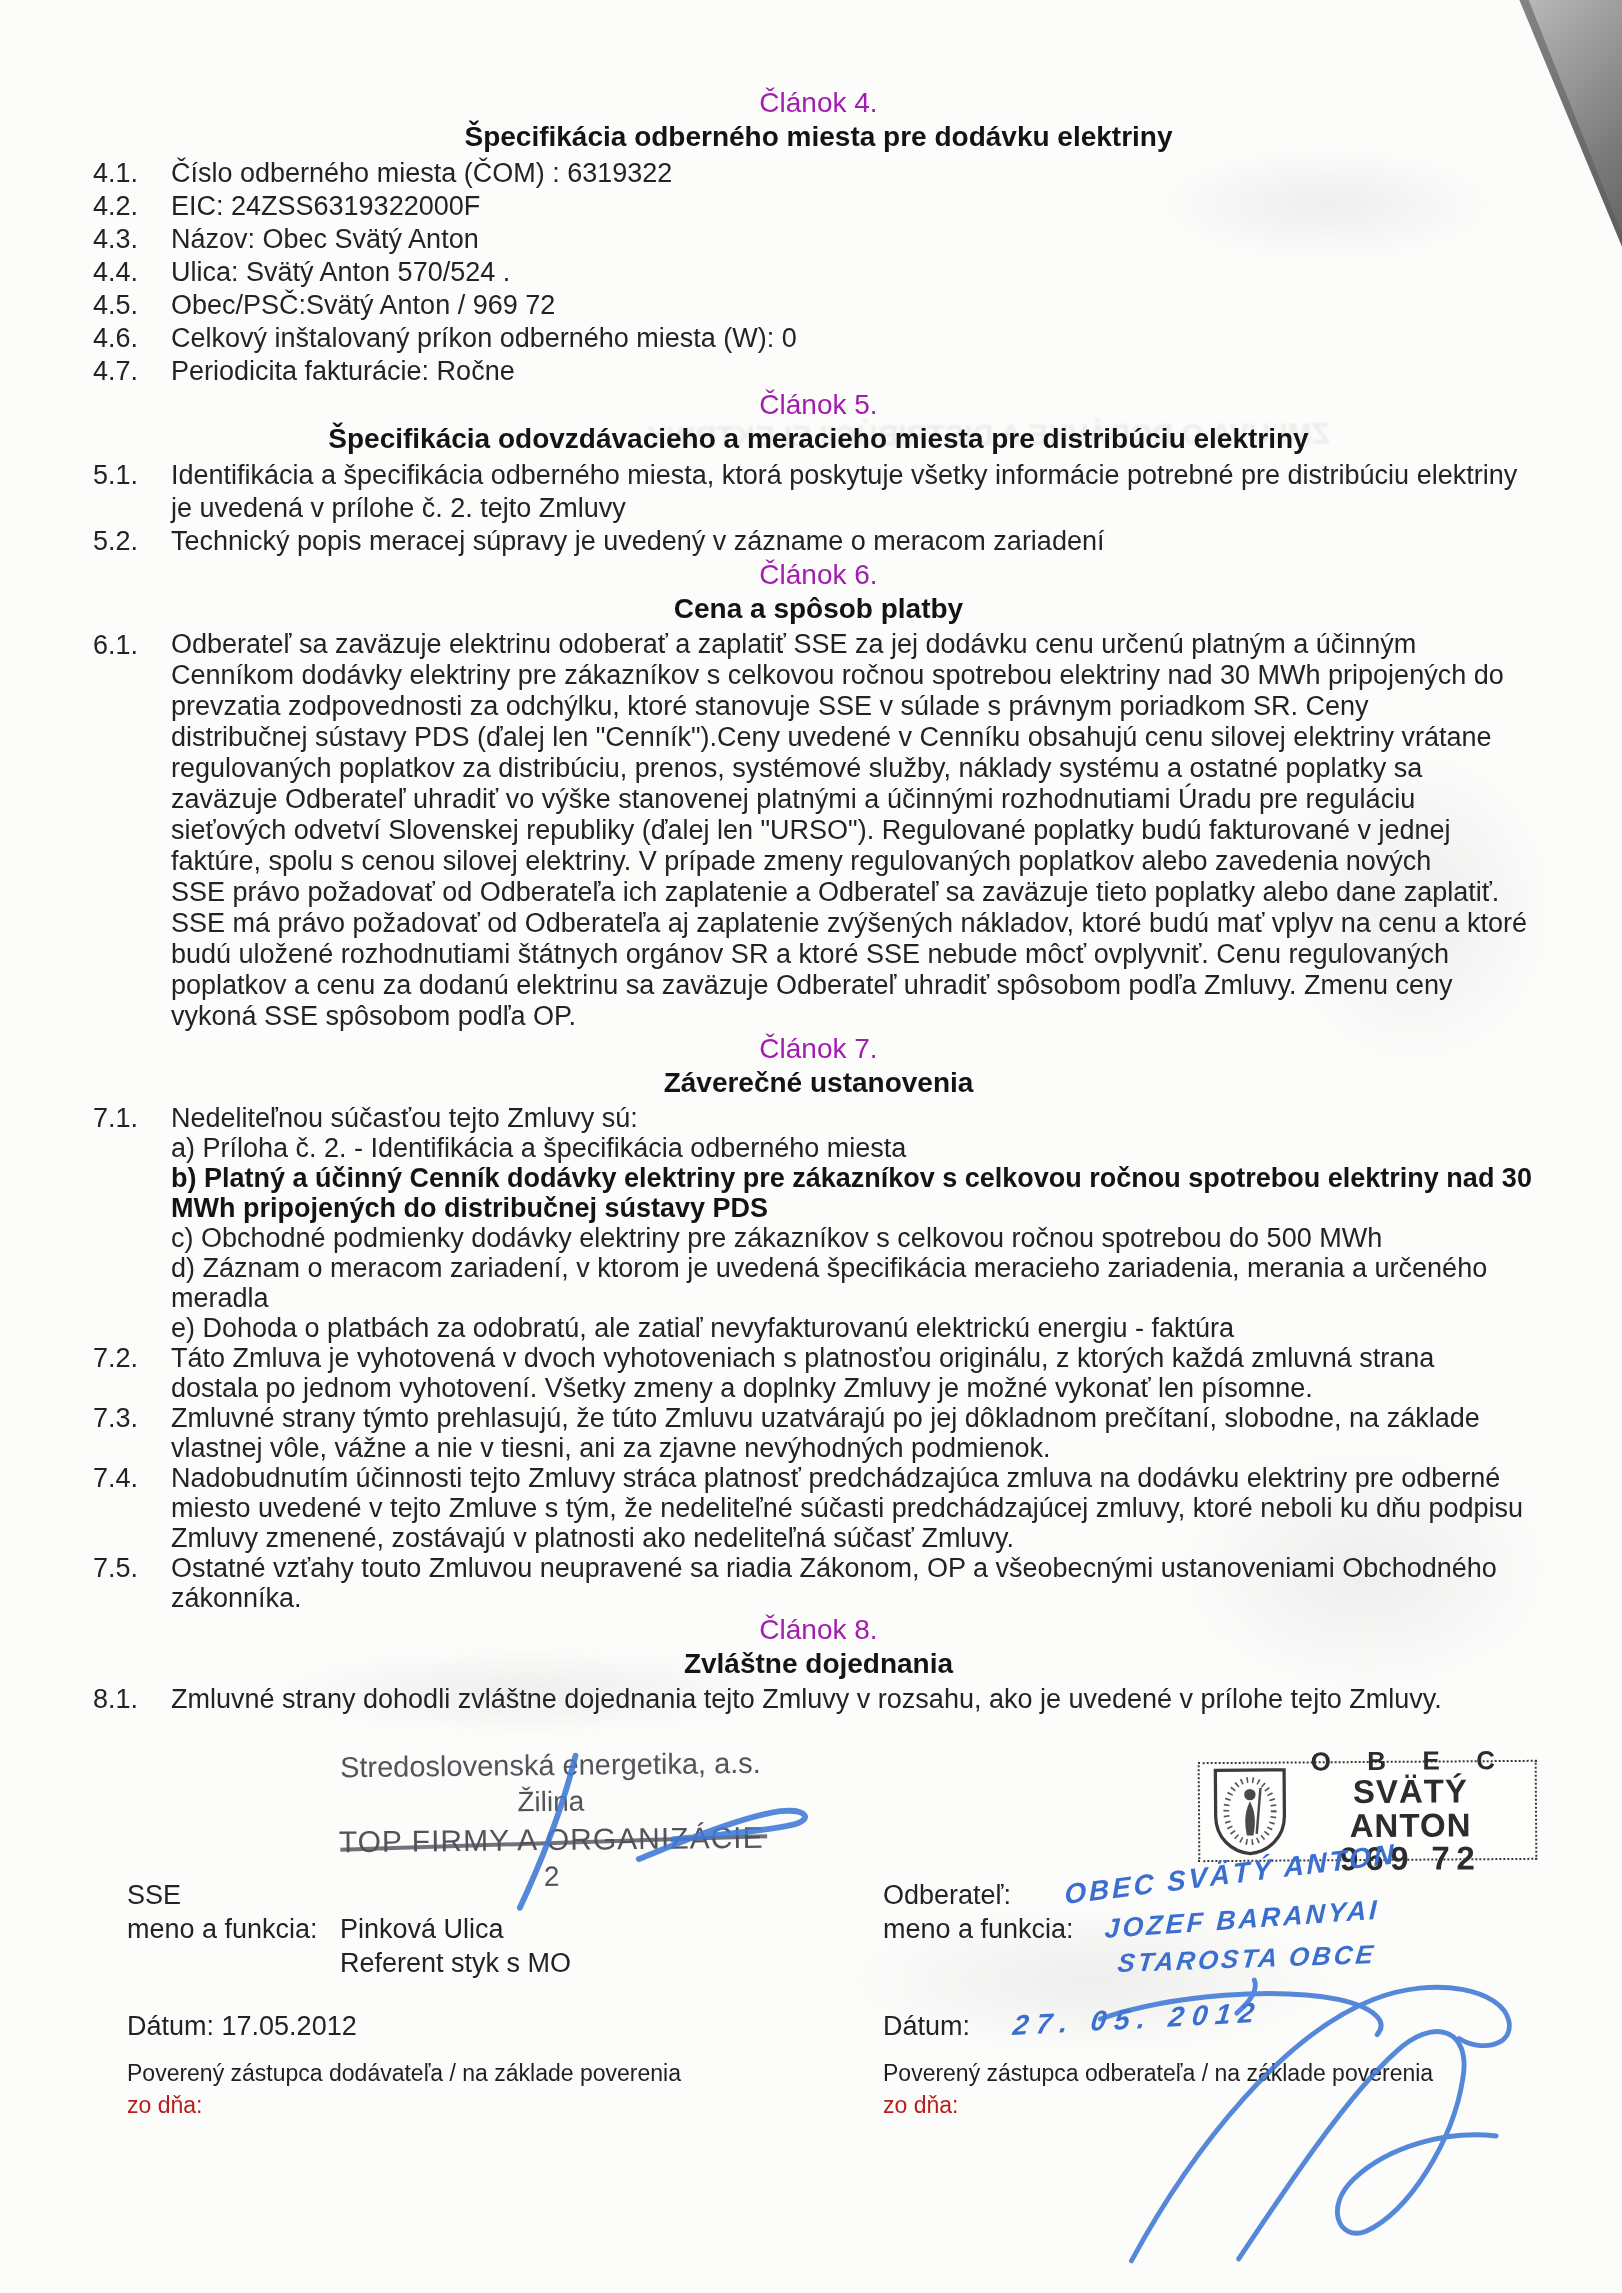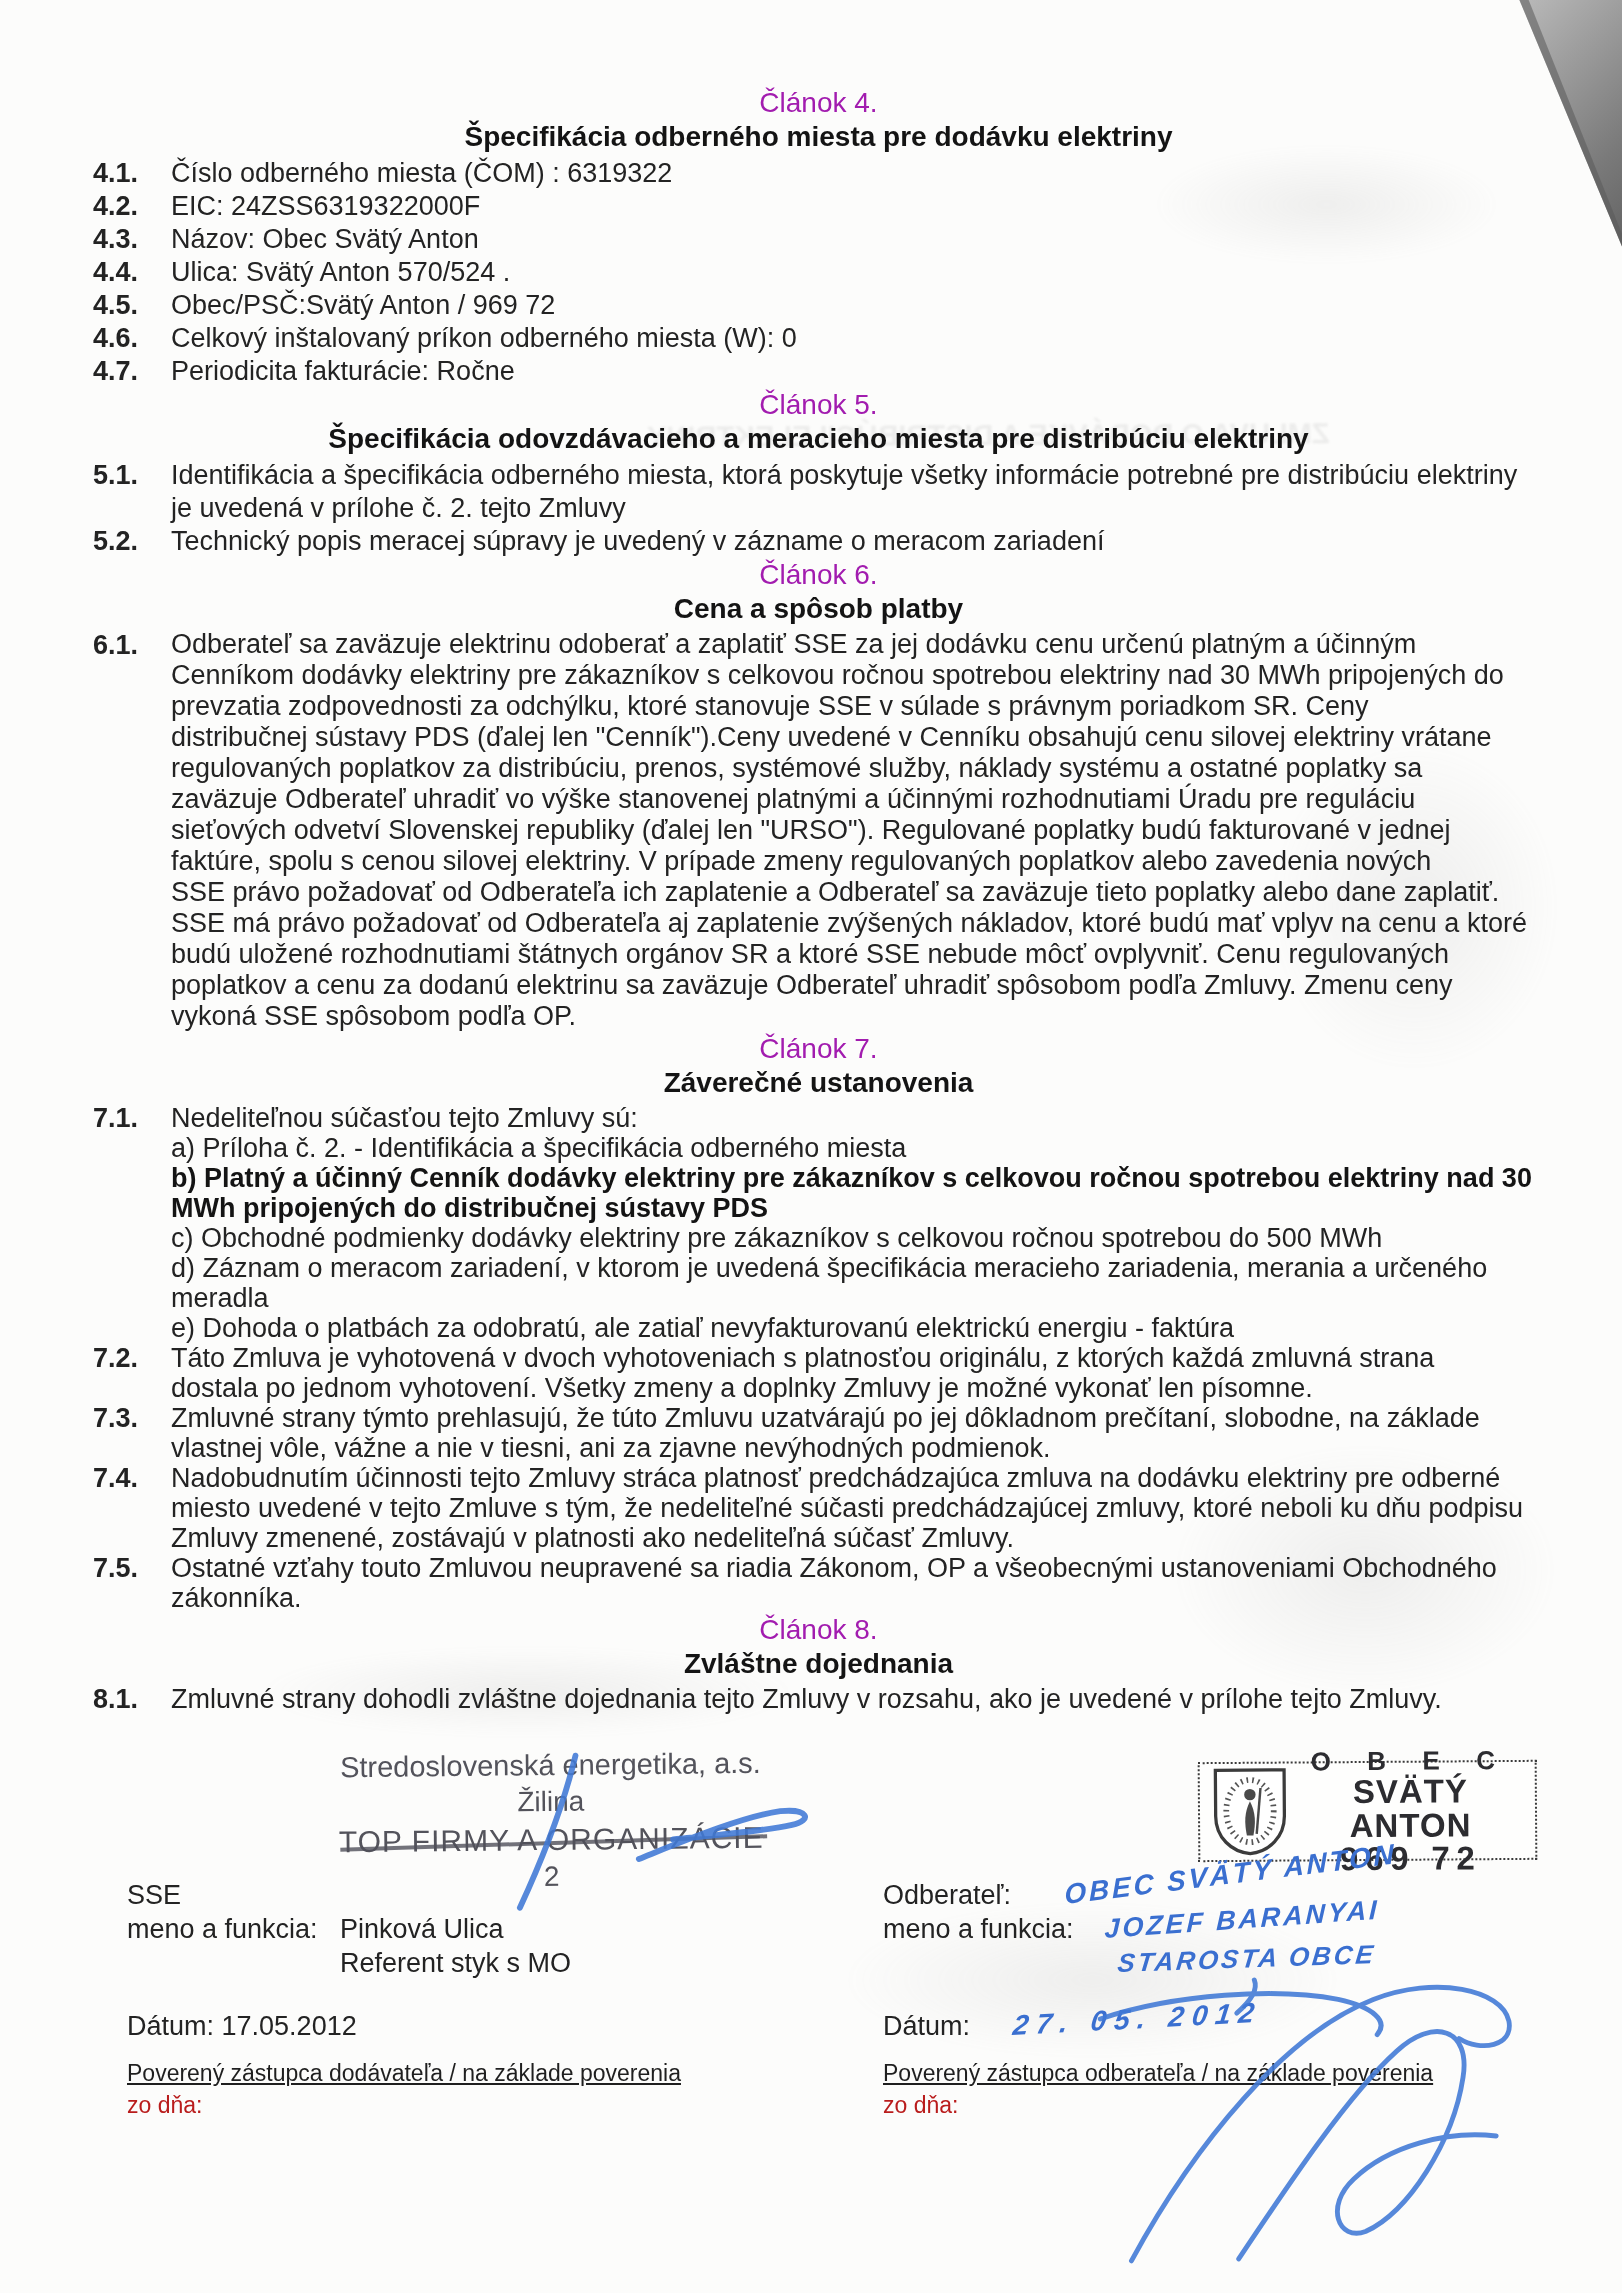--- a/index.html
+++ b/index.html
@@ -14,42 +14,42 @@
   
   .bleed{position:absolute;color:#9a9a9a;opacity:.16;transform:scaleX(-1) rotate(.3deg);
     filter:blur(1.2px);font-weight:bold;font-size:29px;white-space:nowrap;}
   .smudge{position:absolute;border-radius:50%;filter:blur(5.9px);opacity:.14;
     background:radial-gradient(ellipse at center,#9b9b9b 0%,rgba(160,160,160,0) 70%);}
   
   .content{position:absolute;left:93px;top:86px;width:1451px;}
   .art-title{text-align:center;font-size:28px;line-height:34px;color:#a21caf;}
   .art-sub{text-align:center;font-size:28px;line-height:34px;font-weight:bold;color:#141414;margin-bottom:2.9px;}
   .item{position:relative;padding-left:78px;font-size:27px;line-height:33px;}
-  .item .num{position:absolute;left:0;top:0;font-weight:bold;}
+  .item .num{position:absolute;left:0;top:0;}
   .tight .item{line-height:30px;}
   .par .pline{font-size:27px;line-height:31px;}
   .bold{font-weight:bold;color:#141414;}
   .gap{display:inline-block;width:41px;}
   
   .sig-area{position:absolute;left:0;top:1753px;width:1623px;height:540px;font-size:27px;}
   .sse-stamp{position:absolute;left:322px;top:-5.9px;width:458px;text-align:center;
     color:#45454e;transform:rotate(-.6deg);opacity:.92;}
   .sse-stamp .s1{font-size:29px;line-height:37px;}
   .sse-stamp .s2{font-size:28px;line-height:36px;}
   .sse-stamp .s3{position:relative;font-size:30px;line-height:39px;letter-spacing:1px;}
   .sse-stamp .s4{font-size:28px;line-height:35px;}
   .stamp-strike{position:absolute;left:17.6px;right:13.7px;top:20.5px;height:3.9px;background:#41414c;
     opacity:.8;transform:rotate(-1.2deg);}
   .sig-col{position:absolute;top:125px;width:741px;}
   .sig-left{left:127px;}
   .sig-right{left:883px;width:740px;}
   .sig-row{line-height:34px;min-height:34px;position:relative;}
   .lbl-w{display:inline-block;width:213px;}
   .date-row{margin-top:29px;}
-  .sig-small{font-size:23px;line-height:32px;margin-top:13.7px;color:#1f1f1f;text-decoration:underline;}
+  .sig-small{font-size:23px;line-height:32px;margin-top:13.7px;color:#1f1f1f;}
   .sig-small2{font-size:23px;line-height:32px;color:#b91c1c;}
   .hand{font-style:italic;font-weight:bold;color:#3a6fd0;letter-spacing:2.9px;
     display:inline-block;transform:rotate(-4deg) skewX(-6deg);transform-origin:left bottom;
     font-size:26px;white-space:nowrap;}
   .hand.party{transform:rotate(-7deg) skewX(-6deg);margin-left:54px;font-size:28px;}
   .hand.name{margin-left:7.8px;font-size:27px;}
   .hand.role{margin-left:19.5px;transform:rotate(-2deg) skewX(-8deg);}
   .hand.date{margin-left:41px;transform:rotate(-3deg) skewX(-10deg);font-size:28px;letter-spacing:7.8px;}
   
   .obec-stamp{position:absolute;left:1198px;top:7.8px;width:335px;height:96px;

